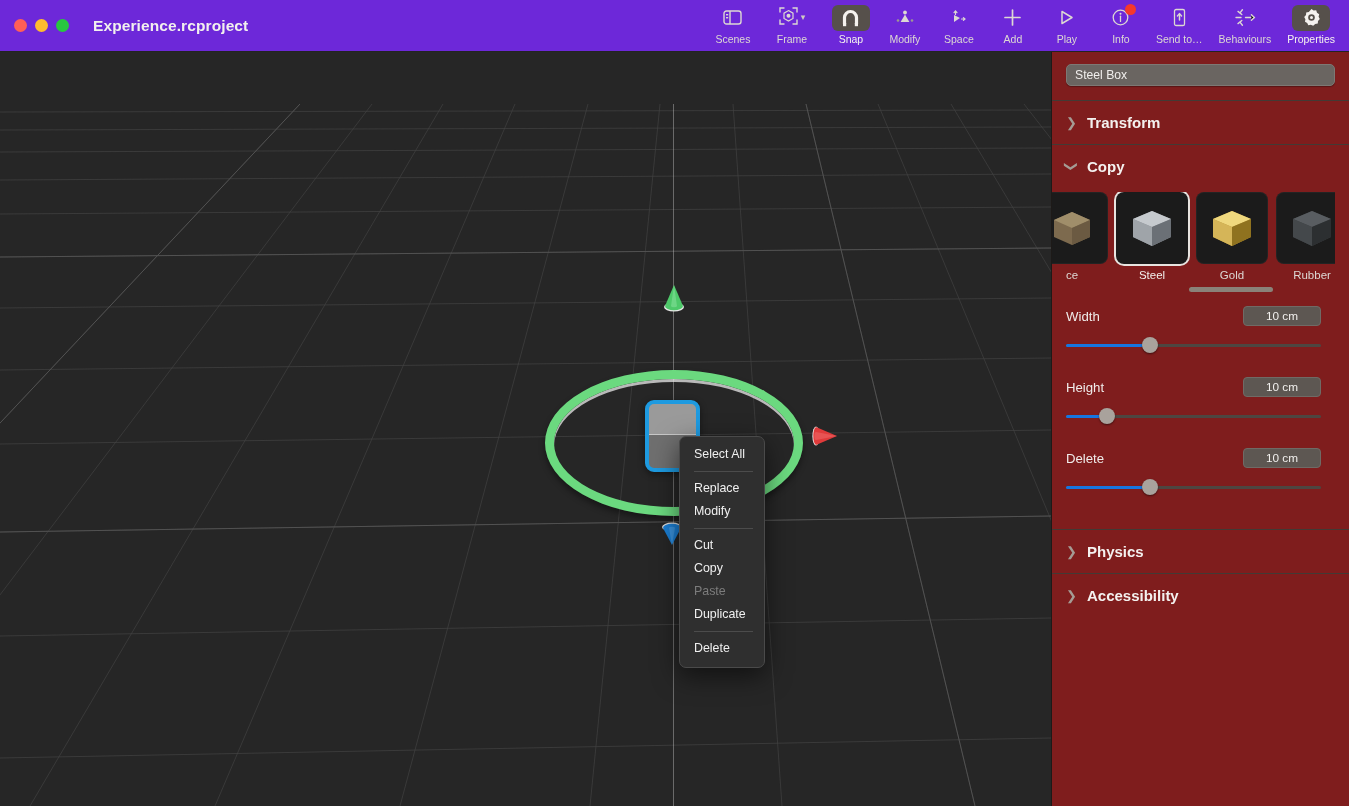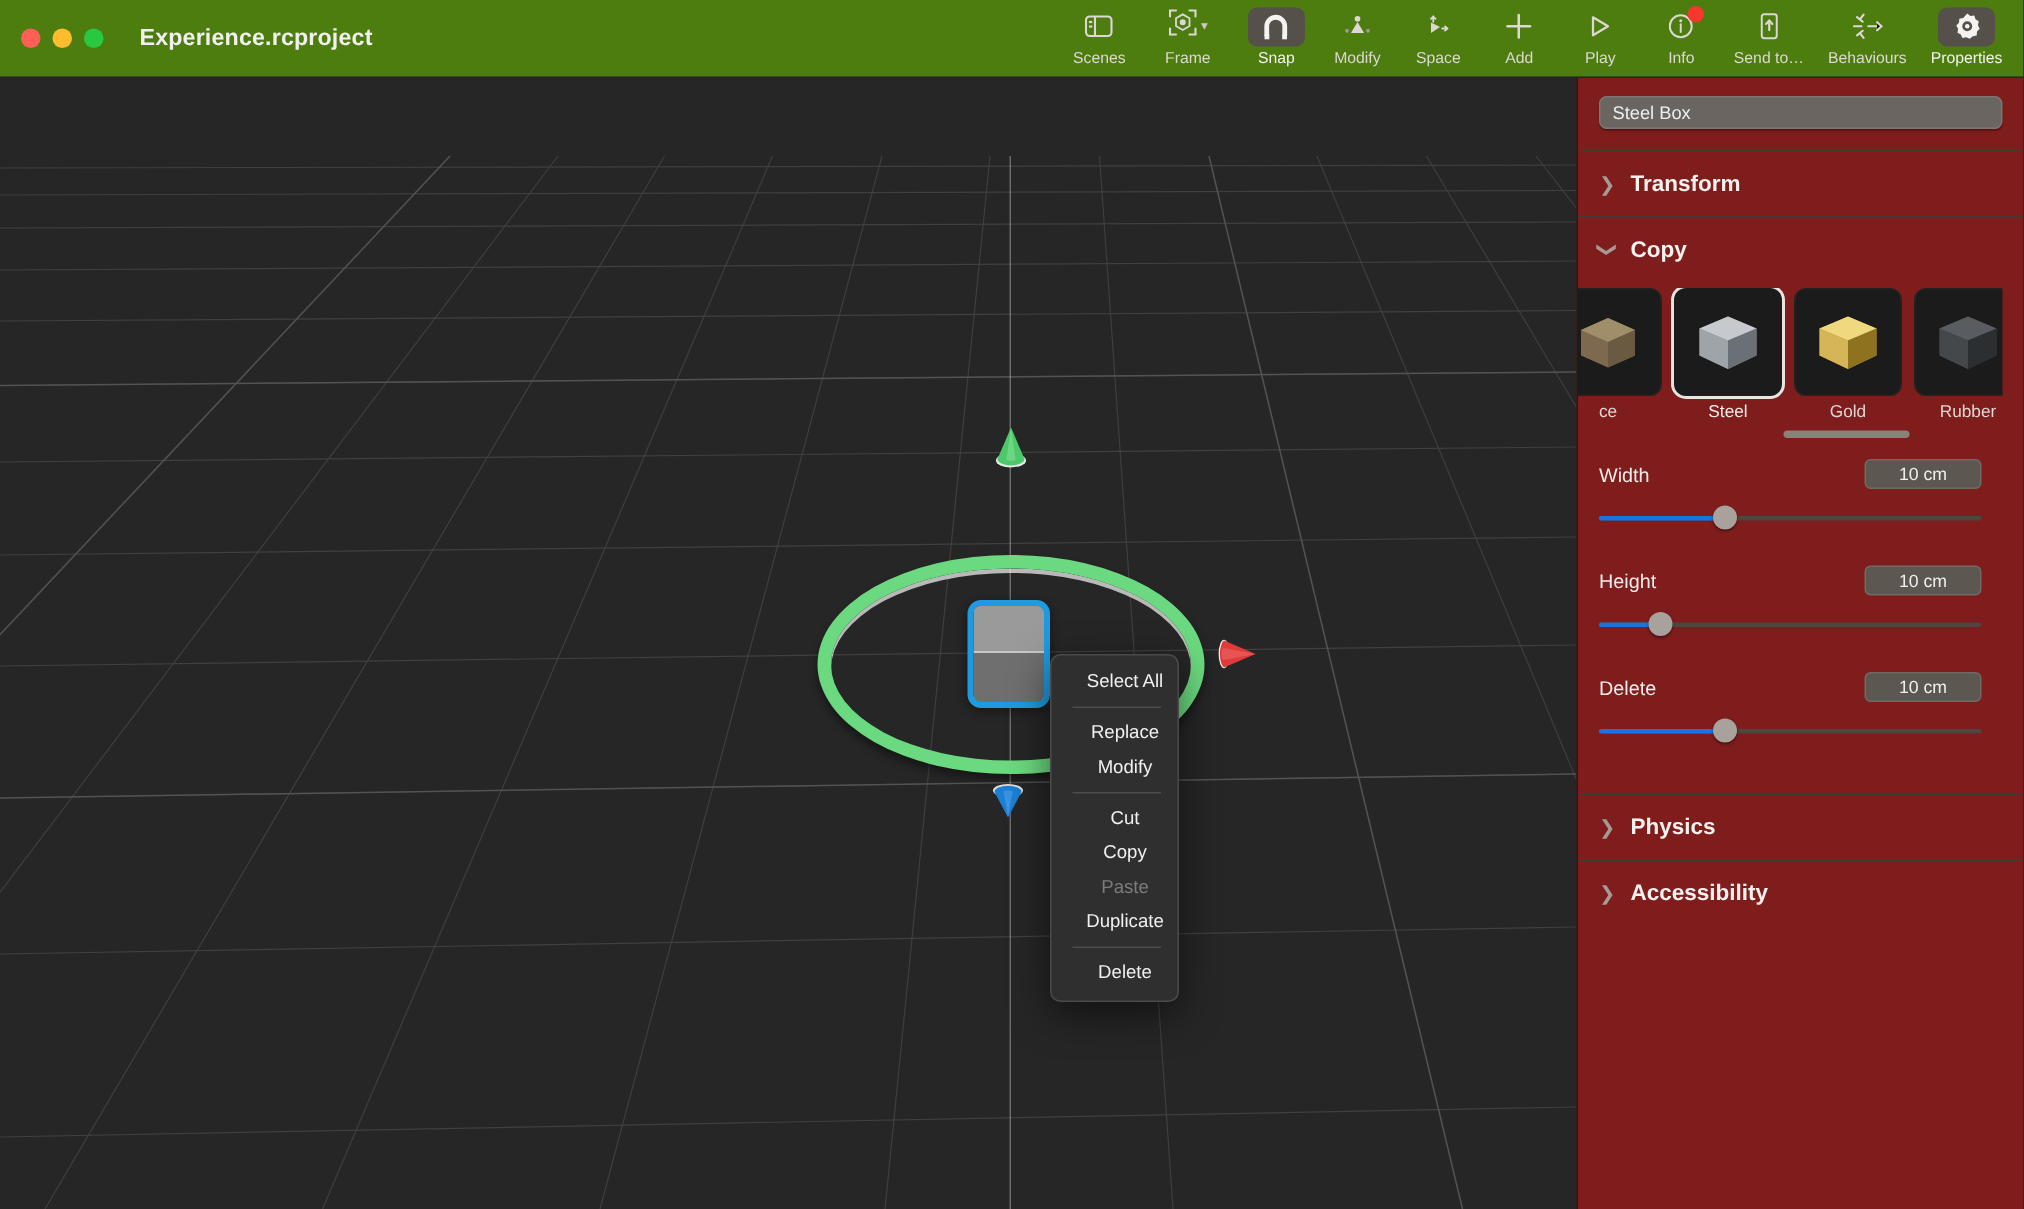--- a/index.html
+++ b/index.html
@@ -6,21 +6,21 @@
   html,body { width:1349px; height:806px; overflow:hidden; }
   body {
     font-family:"Liberation Sans", sans-serif;
     background:#262626;
     -webkit-font-smoothing:antialiased;
   }
   .app { position:relative; width:1349px; height:806px; display:flex; flex-direction:column; }
 
   
   .titlebar {
-    height:52px; flex:0 0 52px; background:#4d7c0f;
+    height:52px; flex:0 0 52px; background:#6d28d9;
     display:flex; align-items:center; position:relative;
     border-bottom:1px solid #232323;
   }
   .traffic { display:flex; gap:8px; padding-left:14px; align-items:center; }
   .tl { width:13px; height:13px; border-radius:50%; }
   .tl.red{ background:#ff5f57; }
   .tl.yellow{ background:#febc2e; }
   .tl.green{ background:#28c840; }
   .win-title {
     margin-left:24px; color:#f2f0ee; font-size:15.5px; font-weight:bold;
@@ -83,25 +83,24 @@
 
   .box-obj{
     position:absolute; left:645px; top:348px; width:55px; height:72px;
     border:4px solid #1e9ae0; border-radius:9px;
     background:linear-gradient(to bottom,#9a9a9a 0%,#9a9a9a 47%,#c8c8c8 47%,#c8c8c8 49%,#6f6f6f 49%,#6f6f6f 100%);
     box-shadow:0 2px 7px rgba(0,0,0,.45);
   }
 
   
   .ctx-menu{
-    position:absolute; left:700px; top:384px; width:86px;
+    position:absolute; left:679px; top:384px; width:86px;
     background:#2f2f2f; border:1px solid #4a4a4a; border-radius:7px;
     padding:6px 0 7px 0; box-shadow:0 8px 26px rgba(0,0,0,.55);
     z-index:40;
-    text-align:center;
   }
   .ctx-item{
     color:#f0f0f0; font-size:12.4px; padding:2px 0 2px 14px; line-height:19px;
     white-space:nowrap; cursor:default;
   }
   .ctx-item.disabled{ color:#7c7c7c; }
   .ctx-sep{ height:1px; background:#4c4c4c; margin:5px 11px 5px 14px; }
 
   
   .panel{

